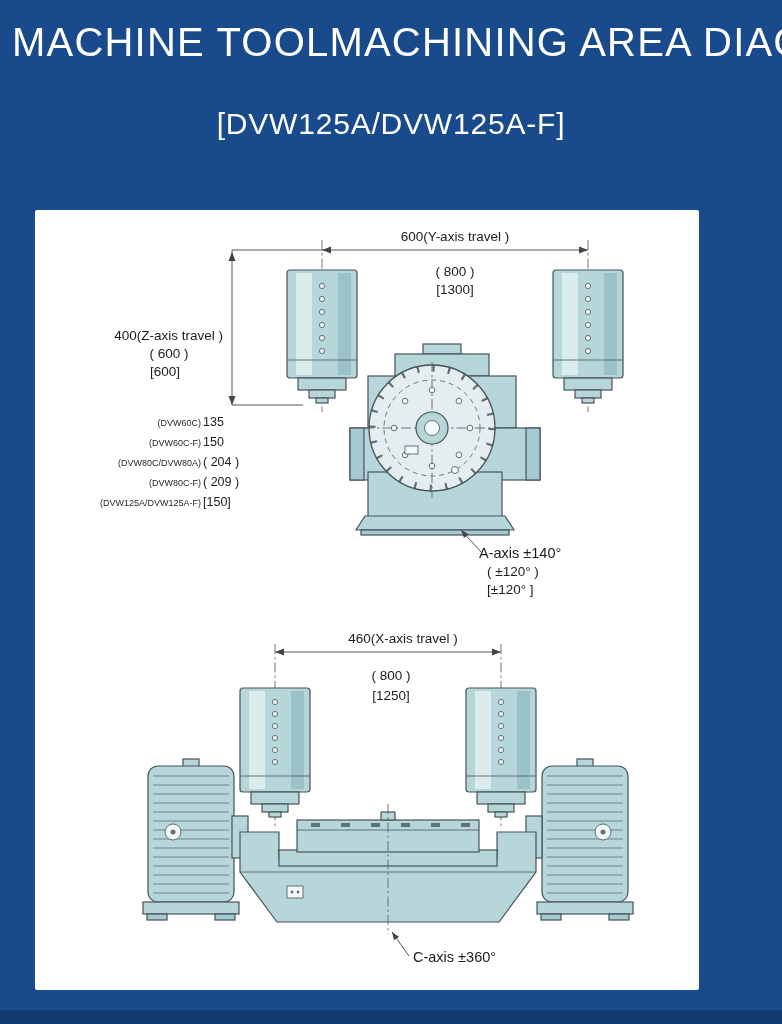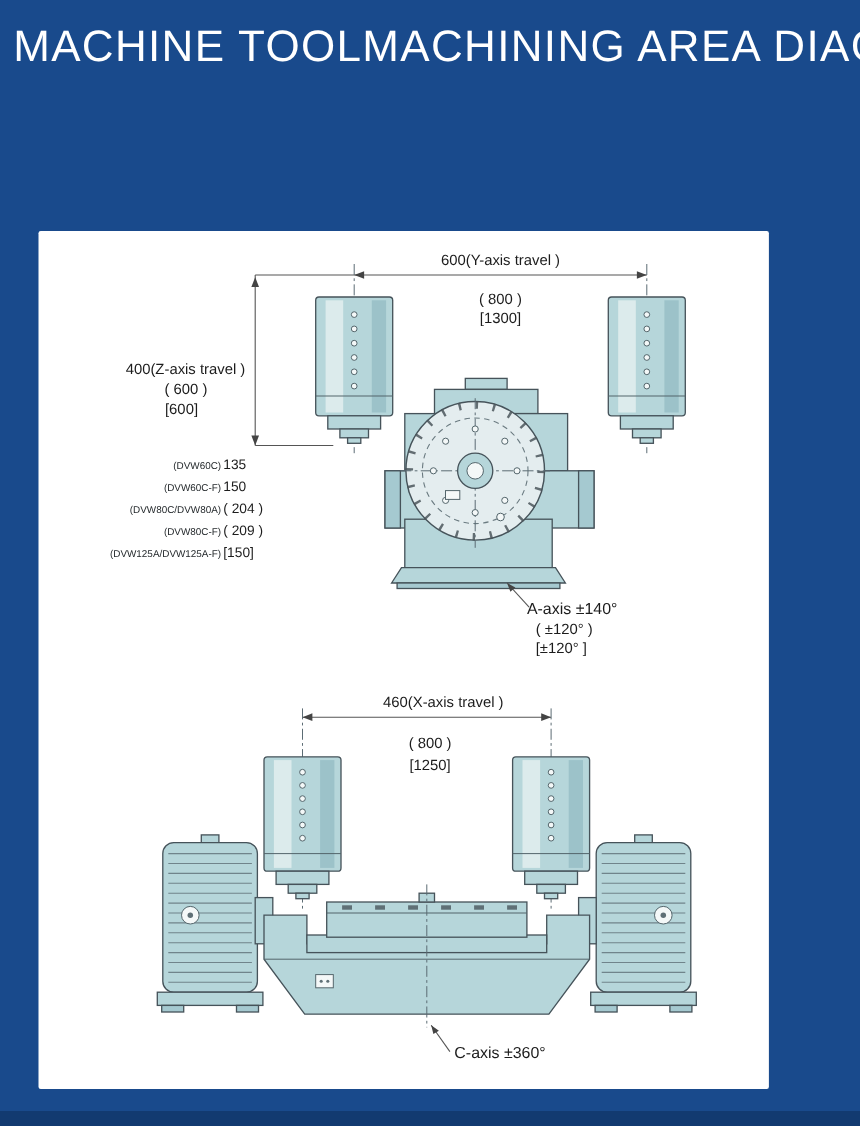--- a/index.html
+++ b/index.html
@@ -43,20 +43,21 @@
   svg .fins     { stroke:#64767c; stroke-width:1; fill:none; opacity:0.85; }
   svg .arrow    { fill:#444; stroke:none; }
   svg .slot     { fill:#5f7076; stroke:none; }
 </style>
 </head>
 <body>
 
 <div class="page-title">MACHINE TOOLMACHINING AREA DIAGRAM</div>
 
 <div class="subtitle">
+  <div>[DVW125A/DVW125A-F]</div>
 </div>
 
 <div class="panel">
 <svg width="710" height="778" viewBox="0 0 710 778">
 
   <g>
 
     <g>
       <line x1="197" y1="40" x2="553" y2="40" class="dimline"></line>
       <polygon class="arrow" points="287,40 296,36.5 296,43.5"></polygon>

